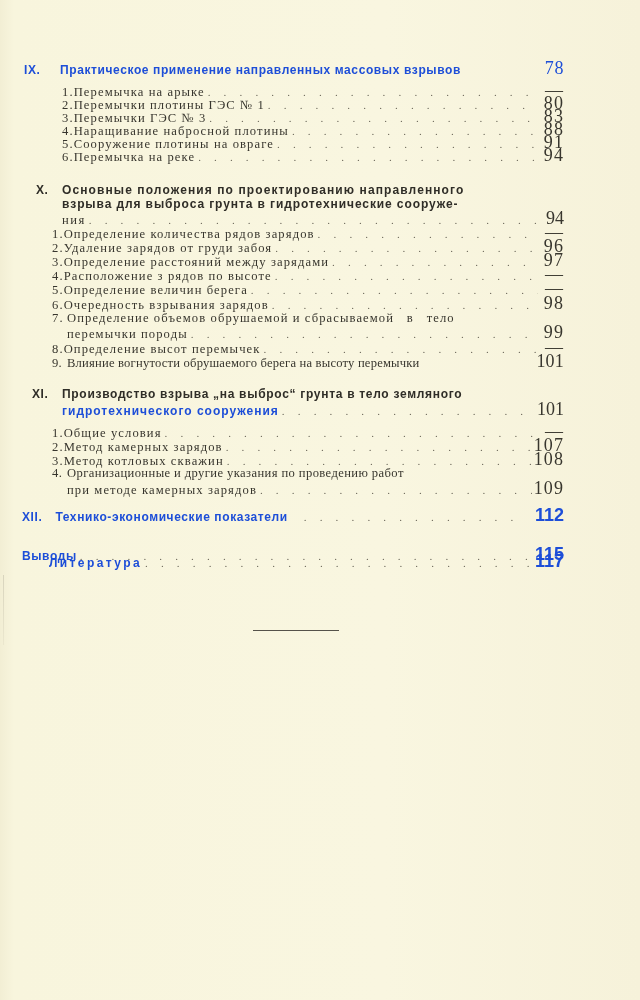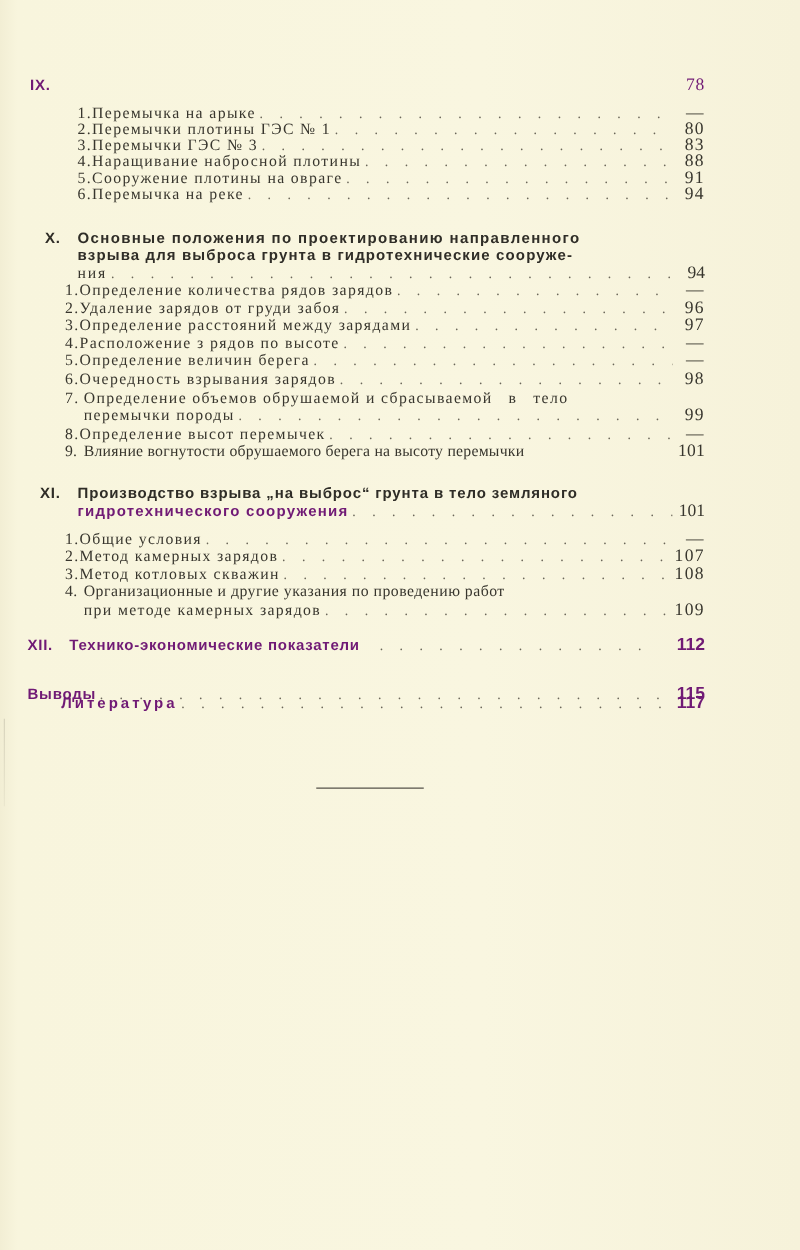--- a/index.html
+++ b/index.html
@@ -18,22 +18,22 @@
   }
   .row .num { display: inline-block; }
   .row .title { flex: 0 0 auto; }
   .row .dots {
     flex: 1 1 auto; overflow: hidden; white-space: nowrap;
     letter-spacing: 5.2px; color: #6b675a; margin: 0 2px 0 3px; font-size: 11px;
   }
   .row .dots::before {
     content: ". . . . . . . . . . . . . . . . . . . . . . . . . . . . . . . . . . . . . . . . . . . . . . . . . . . . . . . . . . . . . . . . . . . . . . . . . . . . .";
   }
-  .row .page { flex: 0 0 auto; text-align: right; min-width: 24px; font-size: 14px; }
-  .bold { font-family: "Liberation Sans", "DejaVu Sans", sans-serif; font-weight: bold; letter-spacing: 0.6px; font-size: 12px; color: #701a75; }
+  .row .page { flex: 0 0 auto; text-align: right; min-width: 24px; font-size: 18px; }
+  .bold { font-family: "Liberation Sans", "DejaVu Sans", sans-serif; font-weight: bold; letter-spacing: 0.6px; font-size: 12px; color: #1d4ed8; }
   .spaced { letter-spacing: 1.1px; }
   .wide { letter-spacing: 2.4px; margin-left: 27px; }
   .heading-line {
     position: absolute; font-size: 12px; line-height: 13px; white-space: nowrap;
     font-family: "Liberation Sans", "DejaVu Sans", sans-serif; font-weight: bold;
     letter-spacing: 0.6px; color: #2f2d27;
   }
   .separator {
     position: absolute; left: 253px; top: 630px; width: 86px; height: 1px;
     background: #55524a;
@@ -43,20 +43,21 @@
     background: linear-gradient(#d8d4bd, #ebe7ce);
   }
 </style>
 </head>
 <body>
 
 <div class="toc">
 
   <div class="row bold" style="left:24px; top:62px; width:540px;">
     <span class="num" style="width:36px;">IX.</span>
+    <span class="title">Практическое применение направленных массовых взрывов</span>
     <span style="flex:1 1 auto;"></span>
     <span class="page" style="font-weight:normal;font-family:'Liberation Serif',serif;">78</span>
   </div>
 
   <div class="row spaced" style="left:62px; top:84px; width:502px;">
     <span class="num" style="width:15px;">1.</span>
     <span class="title">Перемычка на арыке</span>
     <span class="dots"></span>
     <span class="page">—</span>
   </div>

